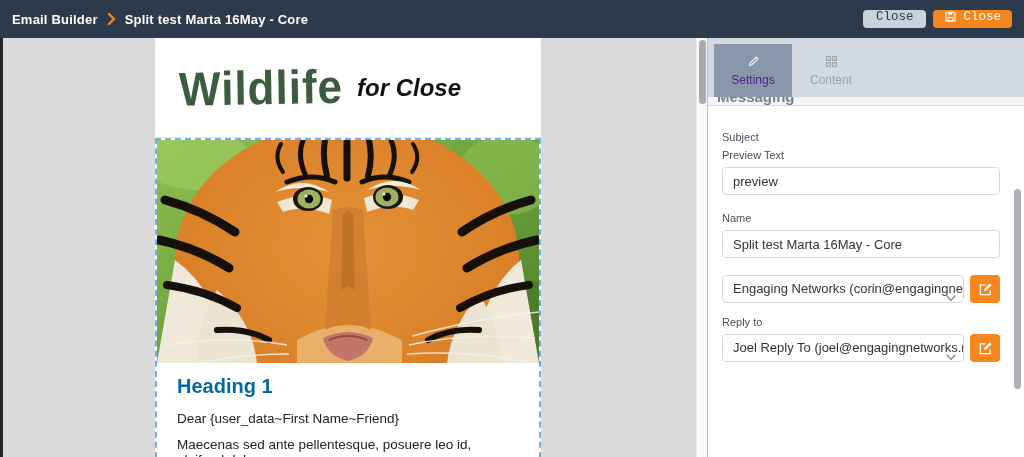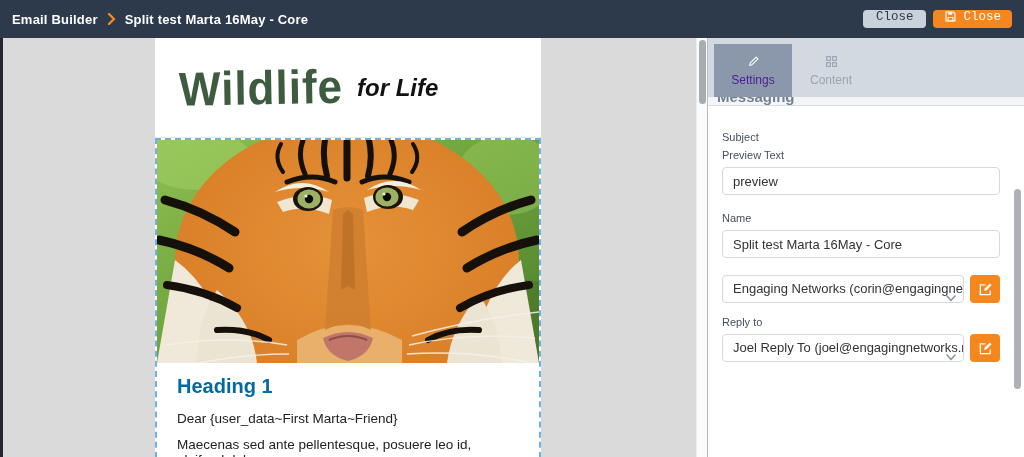--- a/index.html
+++ b/index.html
@@ -112,21 +112,21 @@
 </div>
 
 <div class="main">
 
   <div class="canvas">
     <div class="canvas-left-edge"></div>
     <div class="email-col">
 
       <div class="logo-block">
         <span class="logo-brand">Wildlife</span>
-        <span class="logo-tag">for Life</span>
+        <span class="logo-tag">for Close</span>
       </div>
 
       <div class="selected-block">
         <div class="tiger-wrap">
           <svg width="382" height="223" viewBox="0 0 382 223" preserveAspectRatio="none">
             <defs>
               <linearGradient id="grass" x1="0" y1="0" x2="1" y2="1">
                 <stop offset="0" stop-color="#8fbf52"></stop>
                   <stop offset=".5" stop-color="#6da23c"></stop>
                   <stop offset="1" stop-color="#4d7f2c"></stop>
@@ -199,21 +199,21 @@
               <path d="M130 205 Q70 195 10 205"></path>
               <path d="M132 214 Q75 214 20 228"></path>
               <path d="M252 205 Q312 192 378 198"></path>
               <path d="M250 214 Q310 210 370 222"></path>
               <path d="M255 196 Q320 178 382 172"></path>
             </g>
           </svg>
         </div>
         <div class="email-text">
           <div class="email-h1">Heading 1</div>
-          <div class="email-p">Dear {user_data~First Marta~Friend}</div>
+          <div class="email-p">Dear {user_data~First Name~Friend}</div>
           <div class="email-p">Maecenas sed ante pellentesque, posuere leo id, eleifend dolor.</div>
         </div>
       </div>
     </div>
   </div>
 
   <div class="vscroll">
     <div class="thumb"></div>
   </div>
 

